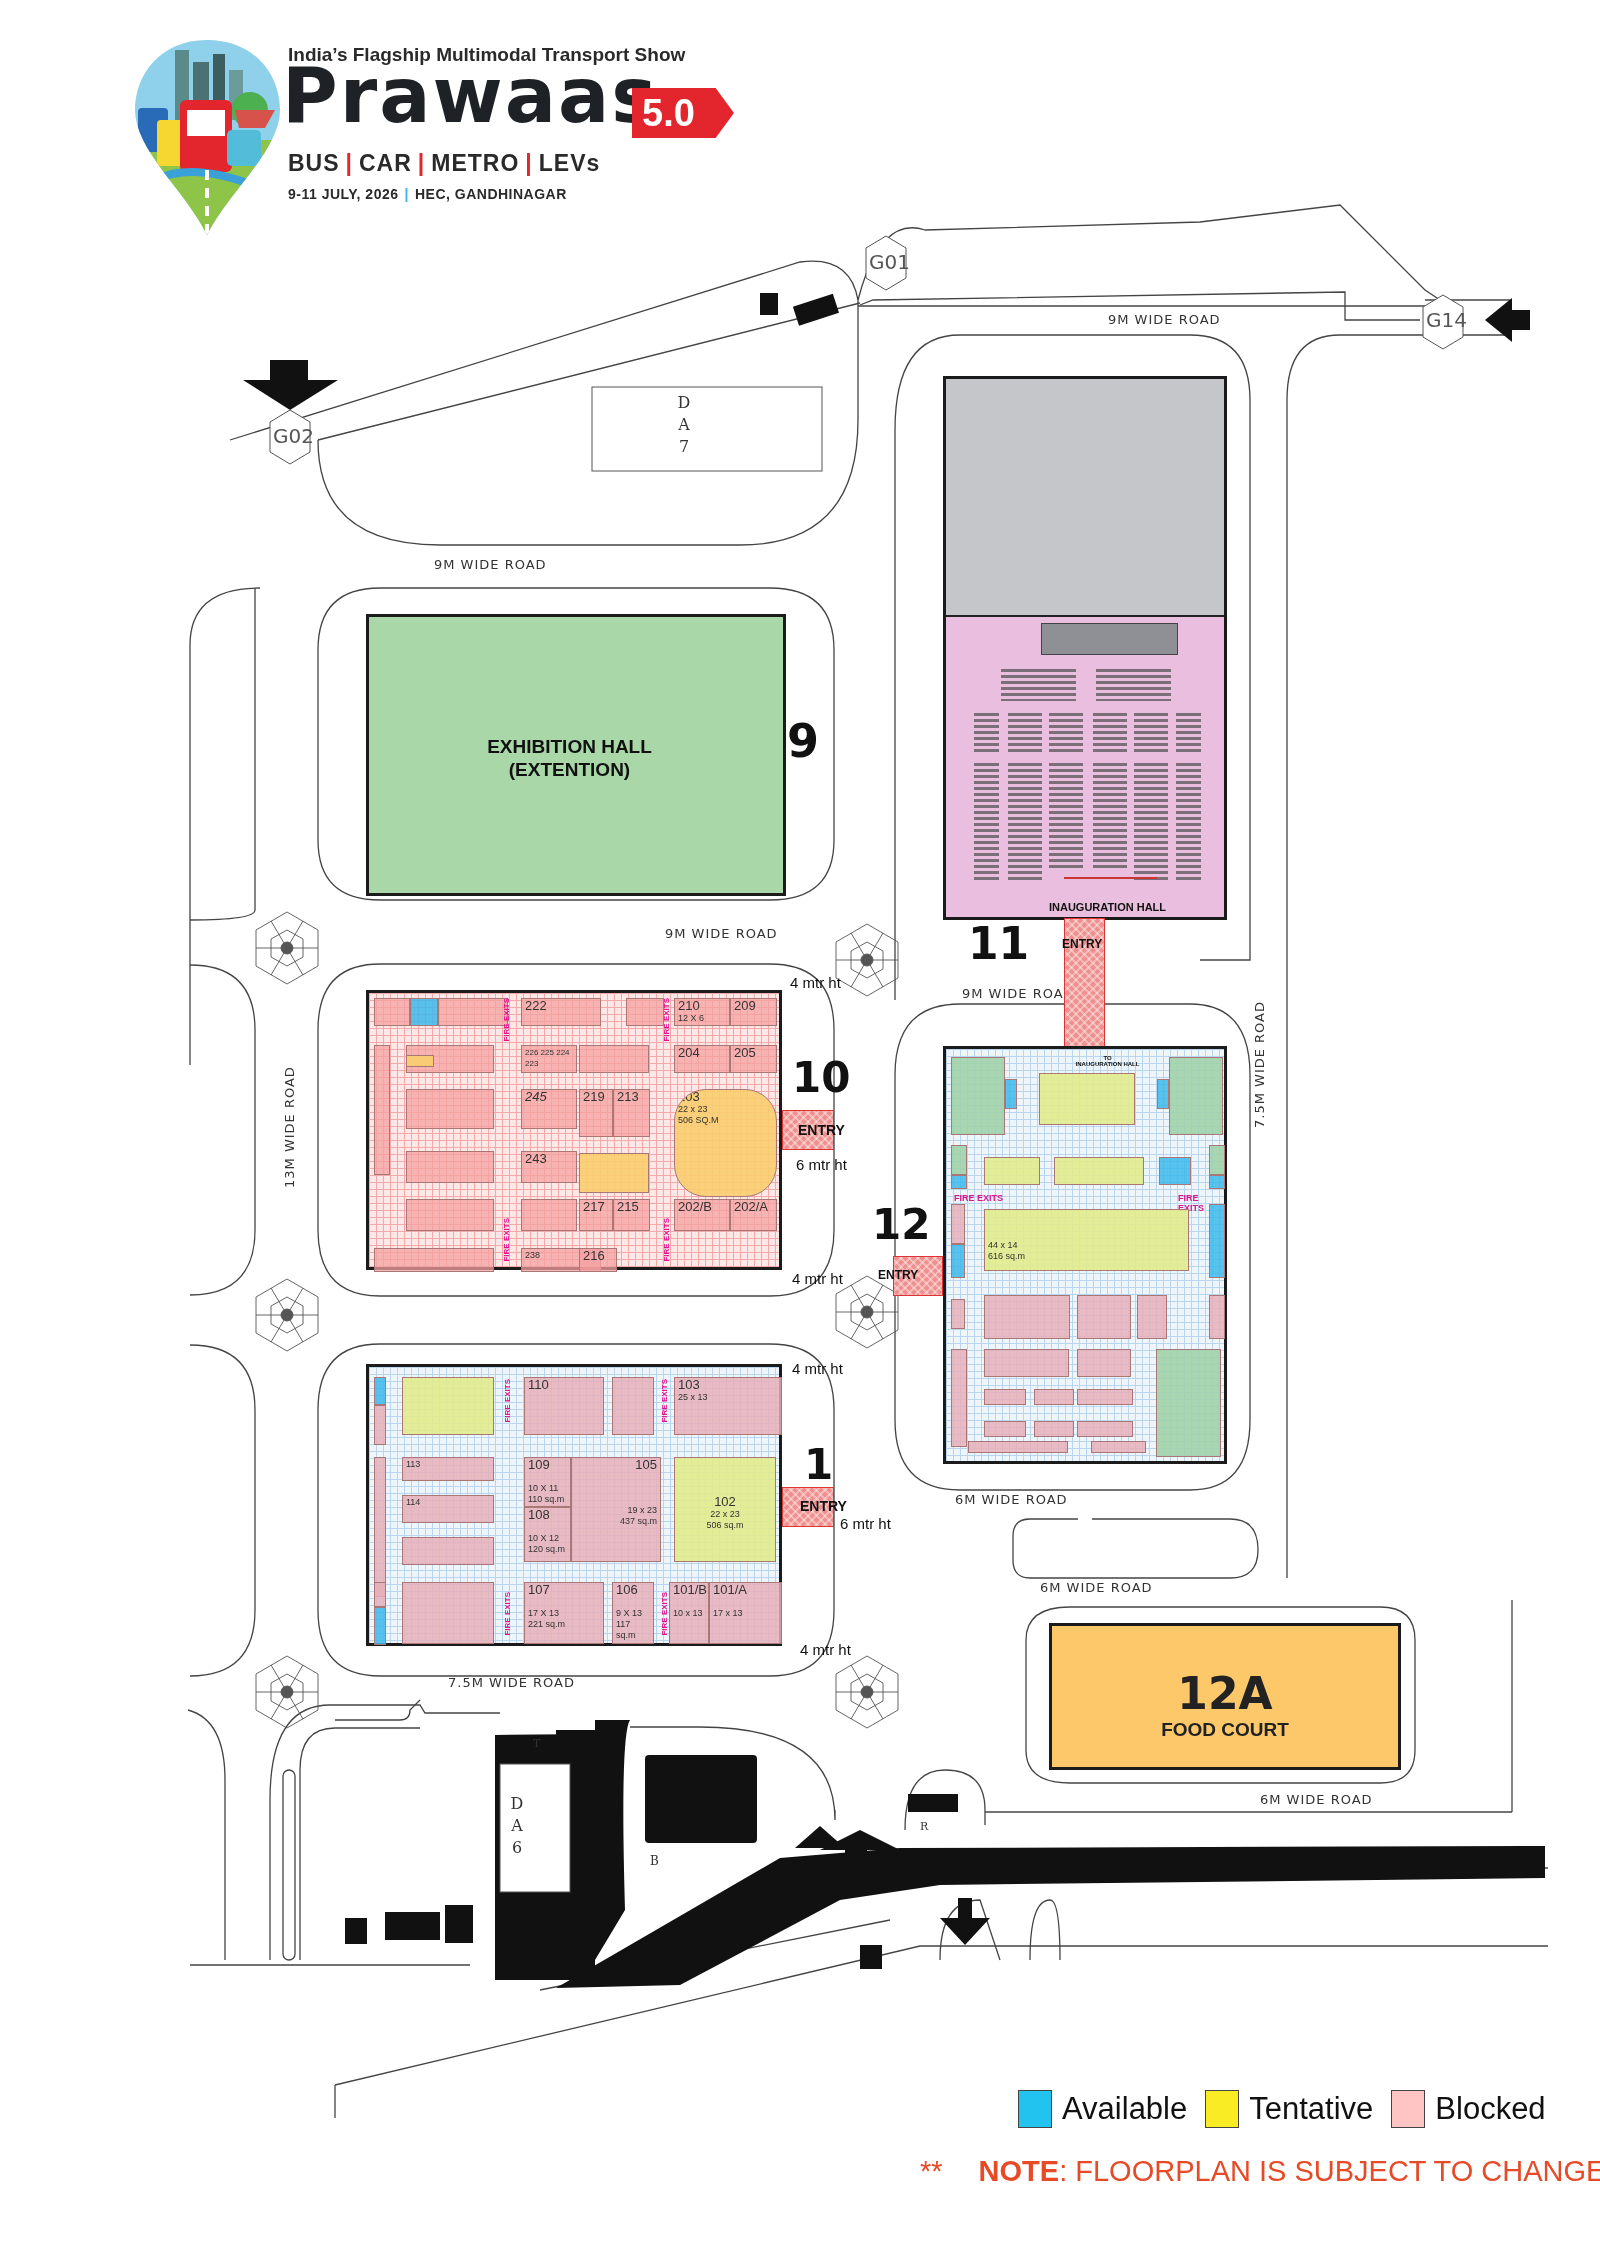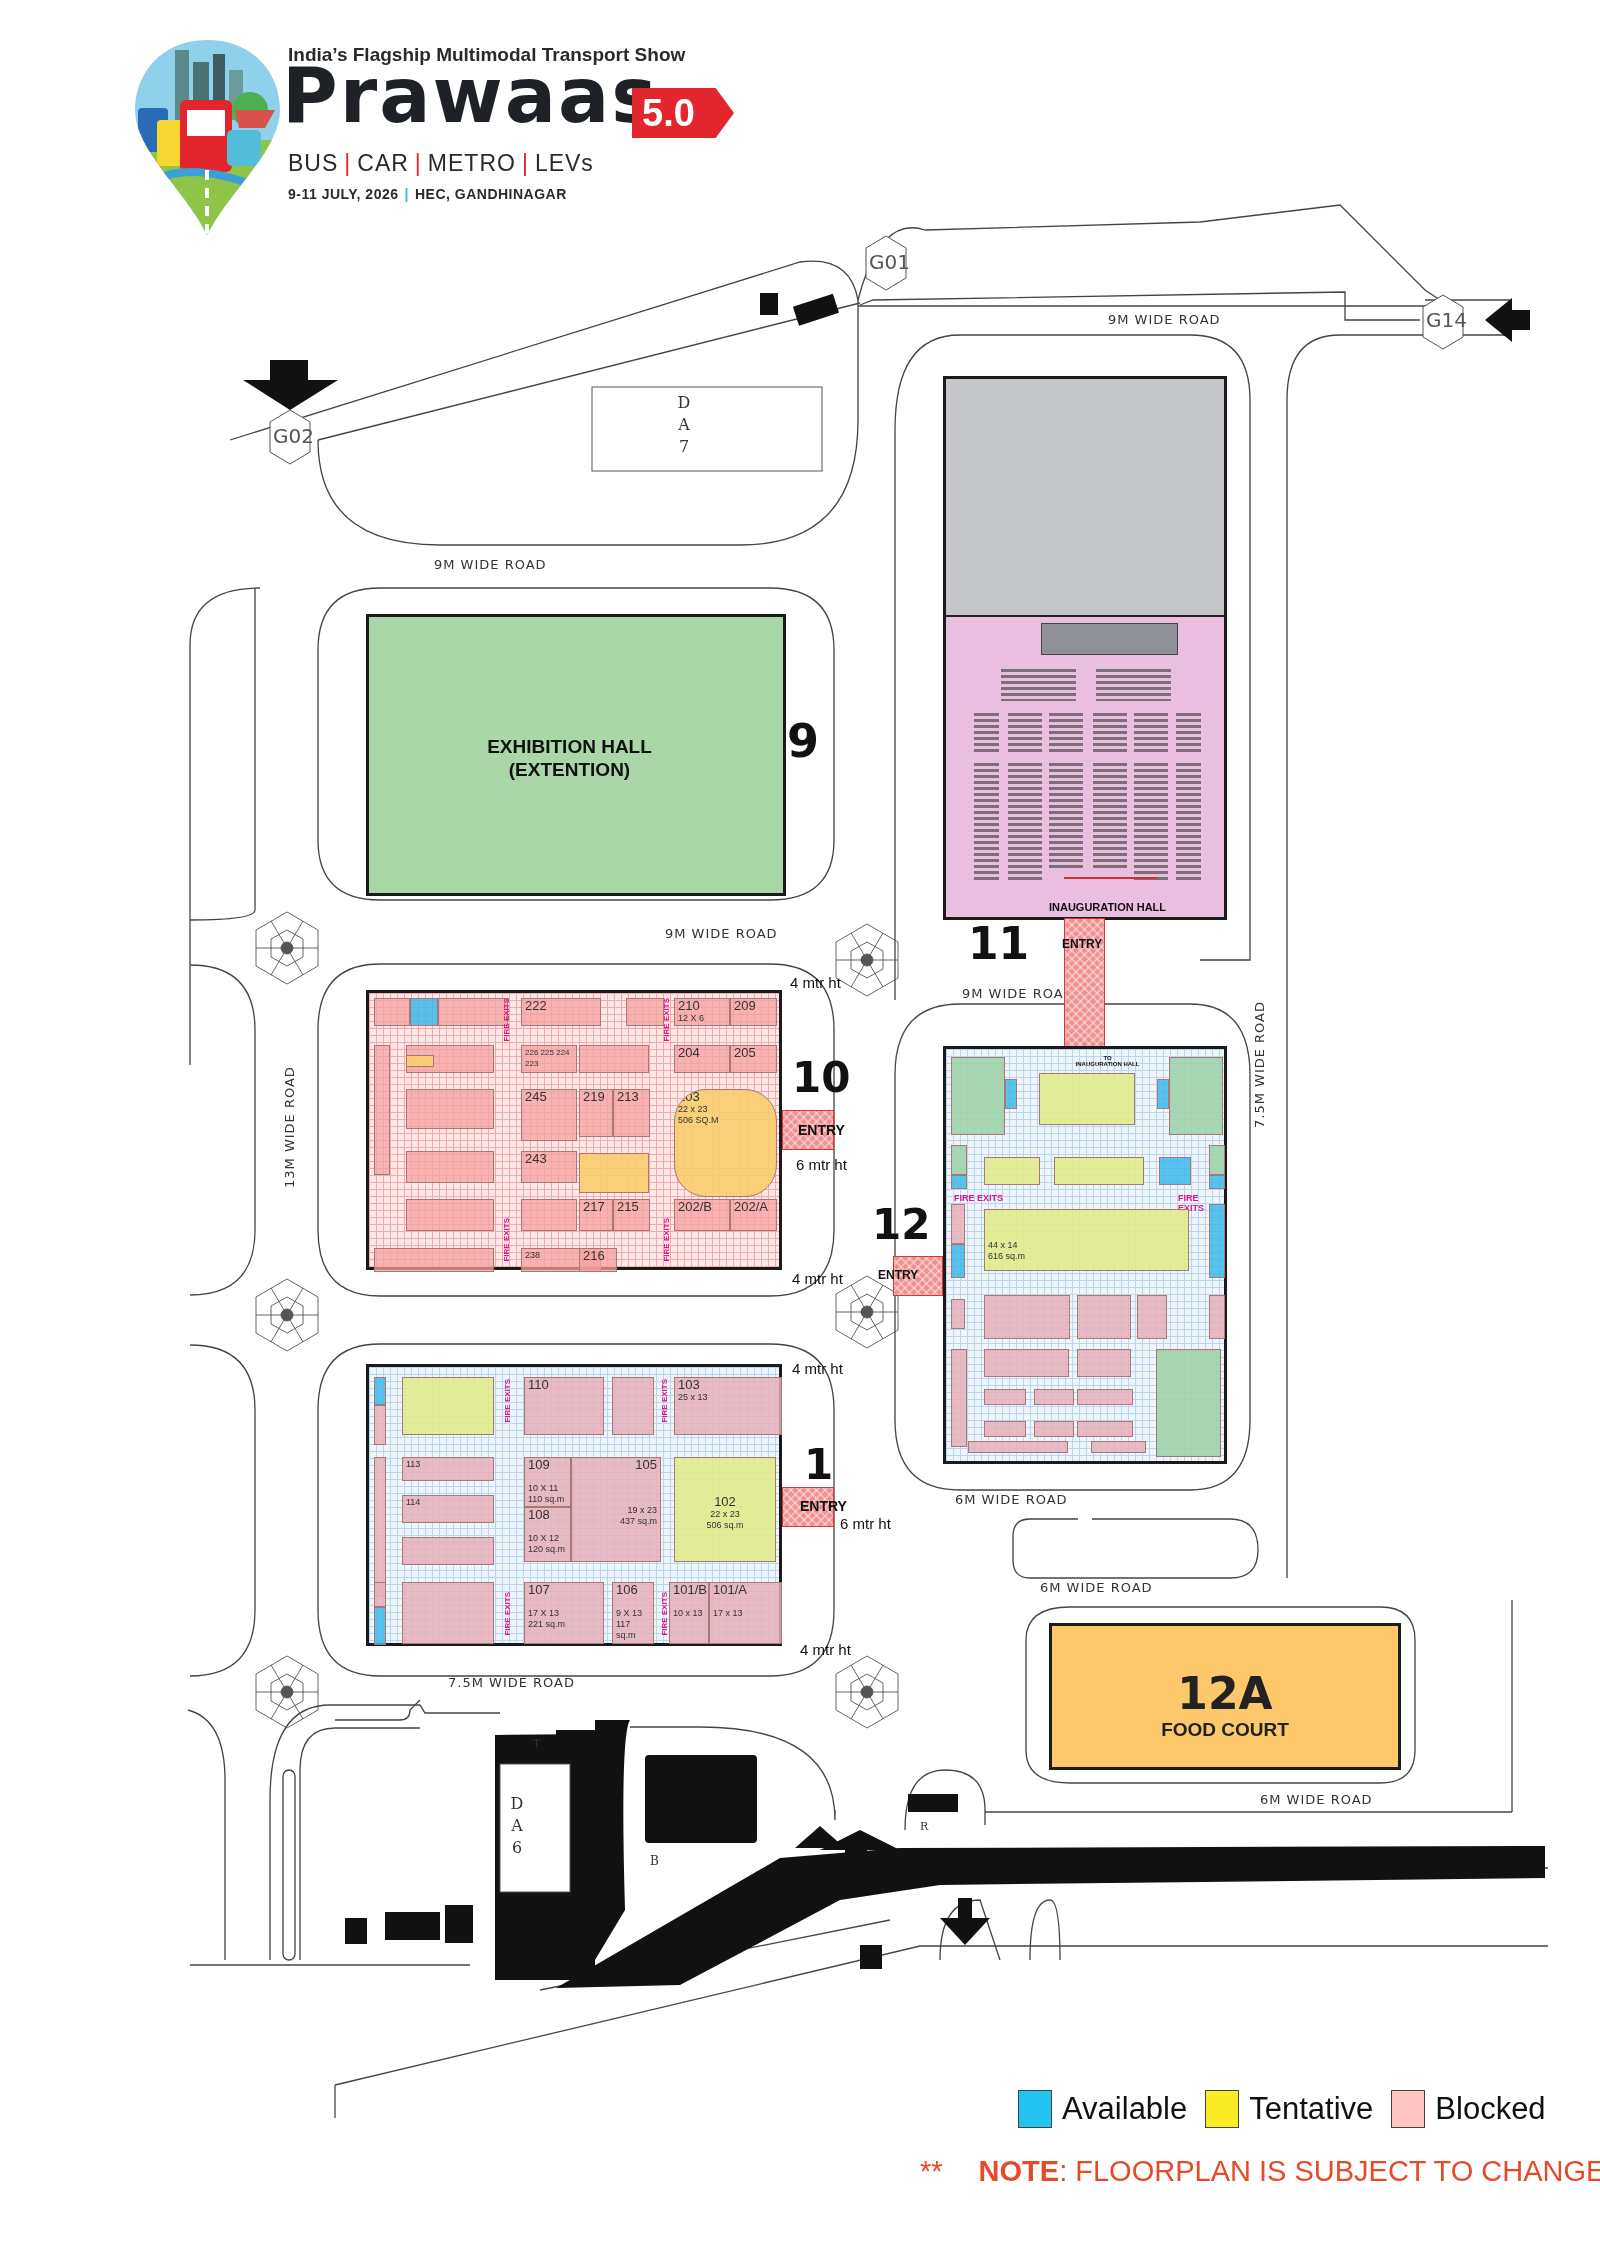--- a/index.html
+++ b/index.html
@@ -6,21 +6,21 @@
   body{width:1600px;height:2262px;position:relative;overflow:hidden;font-family:"Liberation Sans",sans-serif;color:#111;}
   .abs{position:absolute;padding-left:45px;}
   svg.base{position:absolute;left:0;top:0;}
   .roadlbl{position:absolute;font-family:"DejaVu Sans",sans-serif;font-size:13px;letter-spacing:1px;color:#333;white-space:nowrap;}
   .vert{transform:rotate(-90deg);transform-origin:left top;}
   
   .logo-pin{position:absolute;left:135px;top:40px;width:145px;height:195px;}
   .tagline{position:absolute;left:288px;top:44px;font-size:19px;font-weight:bold;color:#2a2a2a;}
   .brand{position:absolute;left:282px;top:58px;font-size:76px;font-weight:bold;color:#1e2226;letter-spacing:2px;line-height:1;font-family:"DejaVu Sans",sans-serif;}
   .brand-ver{position:absolute;left:632px;top:88px;height:50px;width:102px;background:#e3262d;color:#fff;font-size:38px;font-weight:bold;line-height:50px;padding-left:10px;box-sizing:border-box;clip-path:polygon(0 0,82% 0,100% 50%,82% 100%,0 100%);}
-  .modes{position:absolute;left:288px;top:150px;font-size:23px;font-weight:normal;color:#2a2a2a;letter-spacing:1px;}
+  .modes{position:absolute;left:288px;top:150px;font-size:23px;font-weight:bold;color:#2a2a2a;letter-spacing:1px;}
   .modes .sep{color:#e3262d;margin:0 6px;}
   .dates{position:absolute;left:288px;top:186px;font-size:14px;font-weight:bold;color:#2a2a2a;letter-spacing:0.5px;}
   .dates .sep{color:#3bb4e5;margin:0 6px;}
   
   .hall{position:absolute;box-sizing:border-box;border:3px solid #1b1b1b;}
   .hall9{left:366px;top:614px;width:420px;height:282px;background:#a9d7a8;}
   .hall9 .t{position:absolute;left:0;right:13px;top:118px;text-align:center;font-weight:bold;font-size:19px;line-height:23px;}
   .bignum{position:absolute;font-weight:bold;font-family:"DejaVu Sans",sans-serif;color:#111;}
   .grid-pink{background-color:#fde7e7;background-image:linear-gradient(#f2a9a9 1px,transparent 1px),linear-gradient(90deg,#f2a9a9 1px,transparent 1px);background-size:7px 7px;}
   .grid-blue{background-color:#eef6fc;background-image:linear-gradient(#b9d6ee 1px,transparent 1px),linear-gradient(90deg,#b9d6ee 1px,transparent 1px);background-size:7px 7px;}
@@ -299,21 +299,21 @@
   <div class="stall st-b" style="left:305px;top:5px;width:56px;height:28px;"><span class="big">210</span><br><span>12 X 6</span></div>
   <div class="stall st-b" style="left:361px;top:5px;width:47px;height:28px;"><span class="big">209</span></div>
   <div class="stall st-b" style="left:5px;top:52px;width:16px;height:130px;"></div>
   <div class="stall st-b" style="left:37px;top:52px;width:88px;height:28px;"></div>
   <div class="stall st-t" style="left:37px;top:62px;width:28px;height:12px;"></div>
   <div class="stall st-b" style="left:152px;top:52px;width:56px;height:28px;font-size:8px;"><span>226</span> <span>225</span> <span>224</span> <span>223</span></div>
   <div class="stall st-b" style="left:210px;top:52px;width:70px;height:28px;"></div>
   <div class="stall st-b" style="left:305px;top:52px;width:56px;height:28px;"><span class="big">204</span></div>
   <div class="stall st-b" style="left:361px;top:52px;width:47px;height:28px;"><span class="big">205</span></div>
   <div class="stall st-b" style="left:37px;top:96px;width:88px;height:40px;"></div>
-  <div class="stall st-b" style="left:152px;top:96px;width:56px;height:52px;"><span class="big">245</span></div>
+  <div class="stall st-b" style="left:152px;top:96px;width:56px;height:40px;font-style:italic;"><span class="big">245</span></div>
   <div class="stall st-b" style="left:210px;top:96px;width:34px;height:48px;"><span class="big">219</span></div>
   <div class="stall st-b" style="left:244px;top:96px;width:37px;height:48px;"><span class="big">213</span></div>
   <div class="stall st-t" style="left:305px;top:96px;width:103px;height:108px;border-radius:32px;"><span class="big">203</span><br><span>22 x 23</span><br><span>506 SQ.M</span></div>
   <div class="stall st-b" style="left:37px;top:158px;width:88px;height:32px;"></div>
   <div class="stall st-b" style="left:152px;top:158px;width:56px;height:32px;"><span class="big">243</span></div>
   <div class="stall st-t" style="left:210px;top:160px;width:70px;height:40px;"></div>
   <div class="stall st-b" style="left:37px;top:206px;width:88px;height:32px;"></div>
   <div class="stall st-b" style="left:152px;top:206px;width:56px;height:32px;"></div>
   <div class="stall st-b" style="left:210px;top:206px;width:34px;height:32px;"><span class="big">217</span></div>
   <div class="stall st-b" style="left:244px;top:206px;width:37px;height:32px;"><span class="big">215</span></div>

